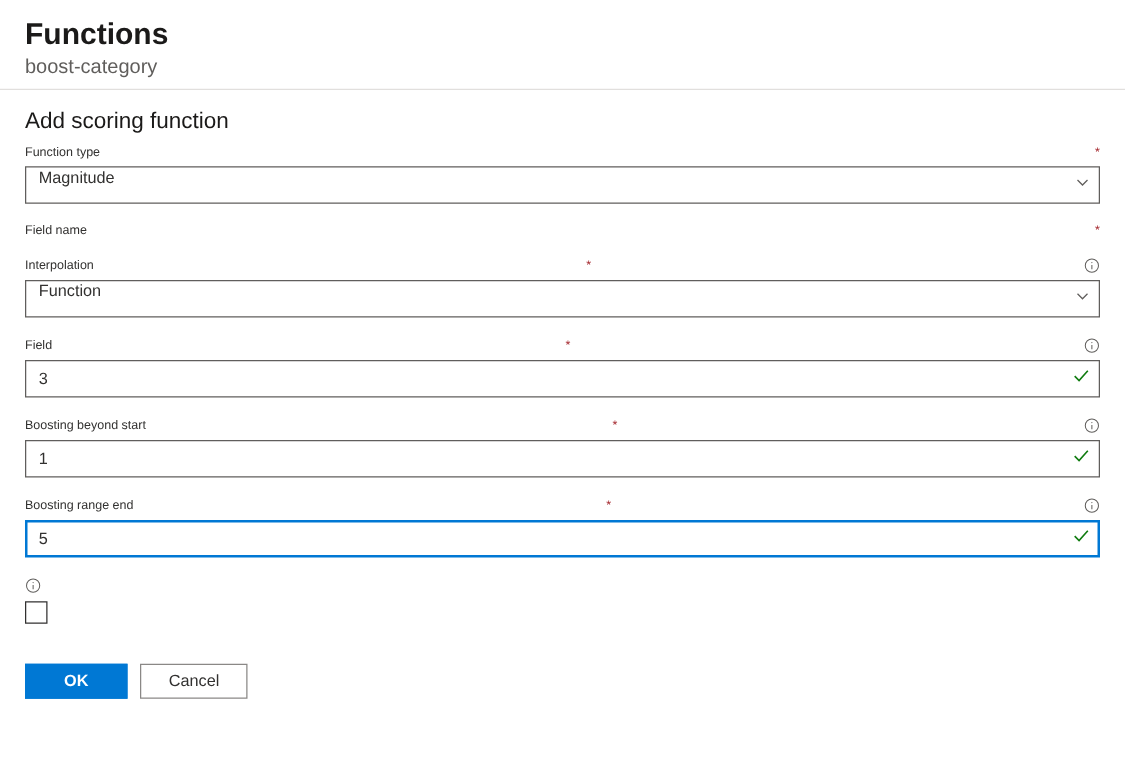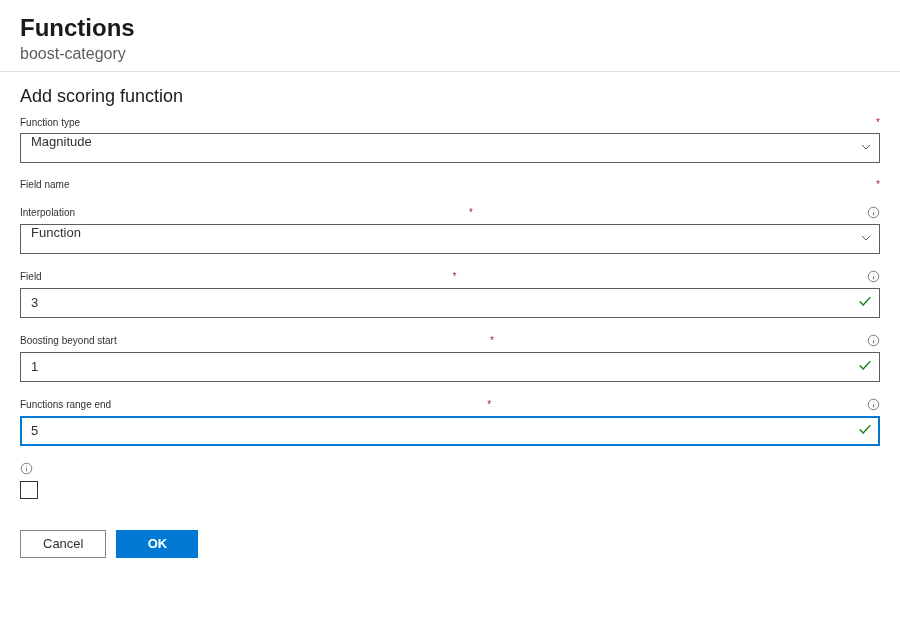--- a/index.html
+++ b/index.html
@@ -264,21 +264,21 @@
       <span class="check-icon">
         <svg viewBox="0 0 16 16" fill="none" stroke="currentColor" stroke-width="1.5">
             <path d="M2 8.5 L6 12.5 L14 3.5"></path>
           </svg>
       </span>
     </div>
   </div>
 
   <div class="field-group">
     <div class="field-label">
-      <span>Functions range end</span>
+      <span>Boosting range end</span>
       <span class="required">*</span>
       <span class="info-icon">
         <svg viewBox="0 0 16 16" fill="none" stroke="currentColor" stroke-width="1">
             <circle cx="8" cy="8" r="6.5"></circle>
             <circle cx="8" cy="5" r="0.6" fill="currentColor" stroke="none"></circle>
             <path d="M8 7.5 L8 11.5"></path>
           </svg>
       </span>
     </div>
     <div class="input-wrap">
@@ -300,16 +300,16 @@
             <path d="M8 7.5 L8 11.5"></path>
           </svg>
       </span>
     </div>
     <div class="checkbox-wrap">
       <button class="checkbox-ctl" role="checkbox" aria-checked="false"></button>
     </div>
   </div>
 
   <div class="button-row">
+    <button class="btn btn-primary">OK</button>
     <button class="btn btn-default">Cancel</button>
-    <button class="btn btn-primary">OK</button>
   </div>
 </div>
 
 </body></html>

